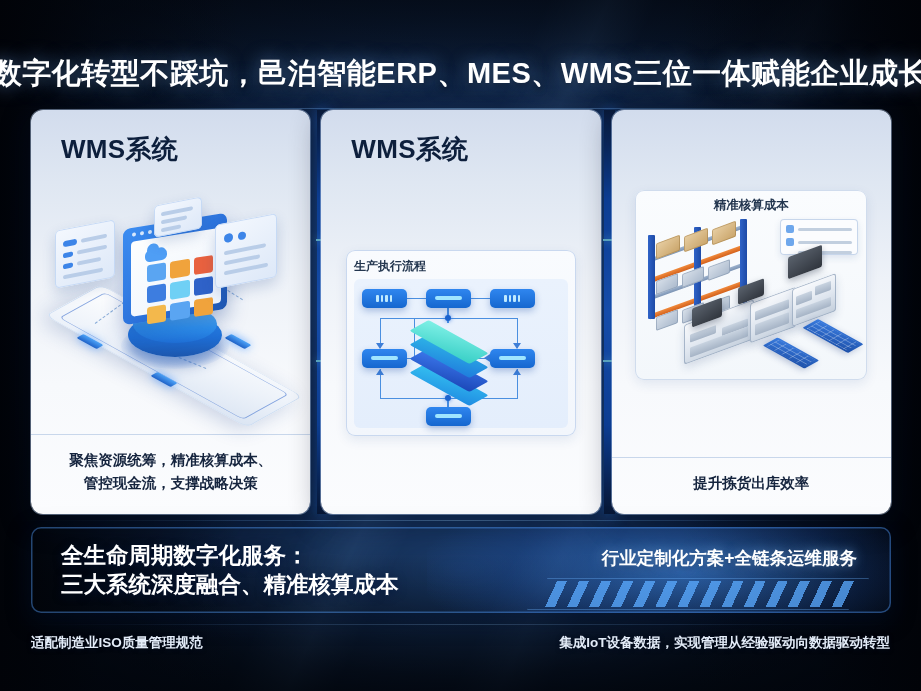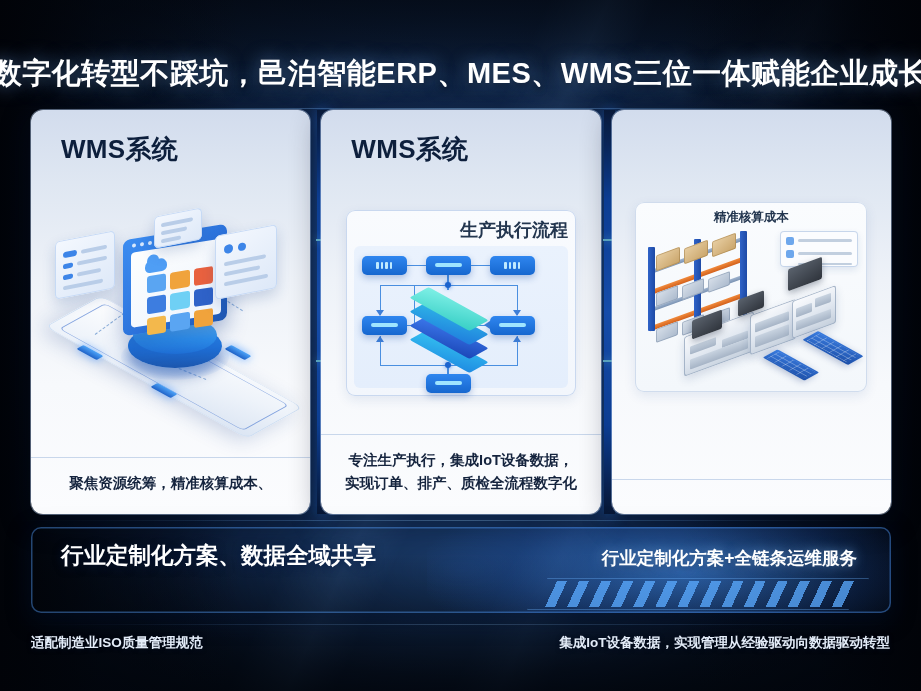--- a/index.html
+++ b/index.html
@@ -165,21 +165,21 @@
   
   .mes-panel {
     position: relative; width: 100%; max-width: 230px; height: 186px;
     border-radius: 9px;
     background: linear-gradient(180deg, #f9fbfe 0%, #f2f6fc 100%);
     box-shadow: inset 0 0 0 1px rgba(198,214,238,.95), 0 4px 12px rgba(30,70,140,.1);
     padding: 6px 8px 8px;
     display: flex; flex-direction: column;
   }
   .mes-cap {
-    text-align: right; font-size: 18px; font-weight: 700; color: #23364f;
+    text-align: left; font-size: 12px; font-weight: 700; color: #23364f;
     padding: 2px 0 4px; flex: 0 0 auto;
   }
   .mes-canvas {
     position: relative; flex: 1 1 auto; border-radius: 6px;
     background: linear-gradient(180deg, #eaf2fd 0%, #e4eefc 100%);
   }
   .mes-box {
     position: absolute; border-radius: 5px;
     background: linear-gradient(180deg, #2f86ef 0%, #1667cf 100%);
     box-shadow: 0 3px 7px rgba(20,70,160,.3);
@@ -430,20 +430,21 @@
           <i class="hl" style="left:9px;top:11px;width:9px;height:9px;border-radius:50%"></i>
           <i class="hl" style="left:23px;top:12px;width:8px;height:8px;border-radius:50%"></i>
           <i style="left:9px;top:28px;width:42px;height:4px"></i>
           <i style="left:9px;top:38px;width:36px;height:4px"></i>
           <i style="left:9px;top:48px;width:44px;height:4px"></i>
         </div>
       </div>
     </div>
     <div class="card-desc">
       <div>聚焦资源统筹，精准核算成本、</div>
+      <div>管控现金流，支撑战略决策</div>
     </div>
   </div>
 
   <div class="card">
     <div class="card-head">
       <div class="card-title">WMS系统</div>
     </div>
     <div class="card-figure">
       <div class="mes-panel">
         <div class="mes-cap">生产执行流程</div>
@@ -500,24 +501,20 @@
             </div>
           <div class="mes-box mb-r">
               <span class="bar"></span>
             </div>
           <div class="mes-box mb-b">
               <span class="bar"></span>
             </div>
         </div>
       </div>
     </div>
-    <div class="card-desc">
-      <div>专注生产执行，集成IoT设备数据，</div>
-      <div>实现订单、排产、质检全流程数字化</div>
-    </div>
   </div>
 
   <div class="card">
     <div class="card-figure">
       <div class="wms-panel">
         <div class="wms-cap">精准核算成本</div>
         <div class="wms-canvas">
 
           <div class="wms-info">
             <div class="row">
@@ -569,28 +566,30 @@
           <div class="machine" style="left:146px;top:34px;width:34px;height:22px"></div>
           <div class="machine" style="left:96px;top:66px;width:26px;height:17px"></div>
           <div class="machine" style="left:50px;top:86px;width:30px;height:19px"></div>
 
           <div class="pallet" style="left:166px;top:104px;width:50px;height:30px"></div>
           <div class="pallet" style="left:126px;top:122px;width:46px;height:28px"></div>
         </div>
       </div>
     </div>
     <div class="card-desc">
+      <div>提升拣货出库效率</div>
     </div>
   </div>
 </div>
 
 <div class="banner">
   <div class="banner-glow"></div>
   <div class="banner-left">
-    <div>行业定制化方案、数据全域共享</div>
+    <div>全生命周期数字化服务：</div>
+    <div>三大系统深度融合、精准核算成本</div>
   </div>
   <div class="banner-right">行业定制化方案+全链条运维服务</div>
   <div class="stripes-frame"></div>
   <div class="stripes"></div>
 </div>
 
 <div class="footer-left">适配制造业ISO质量管理规范</div>
 <div class="footer-right">集成IoT设备数据，实现管理从经验驱动向数据驱动转型</div>
 
 </body></html>

